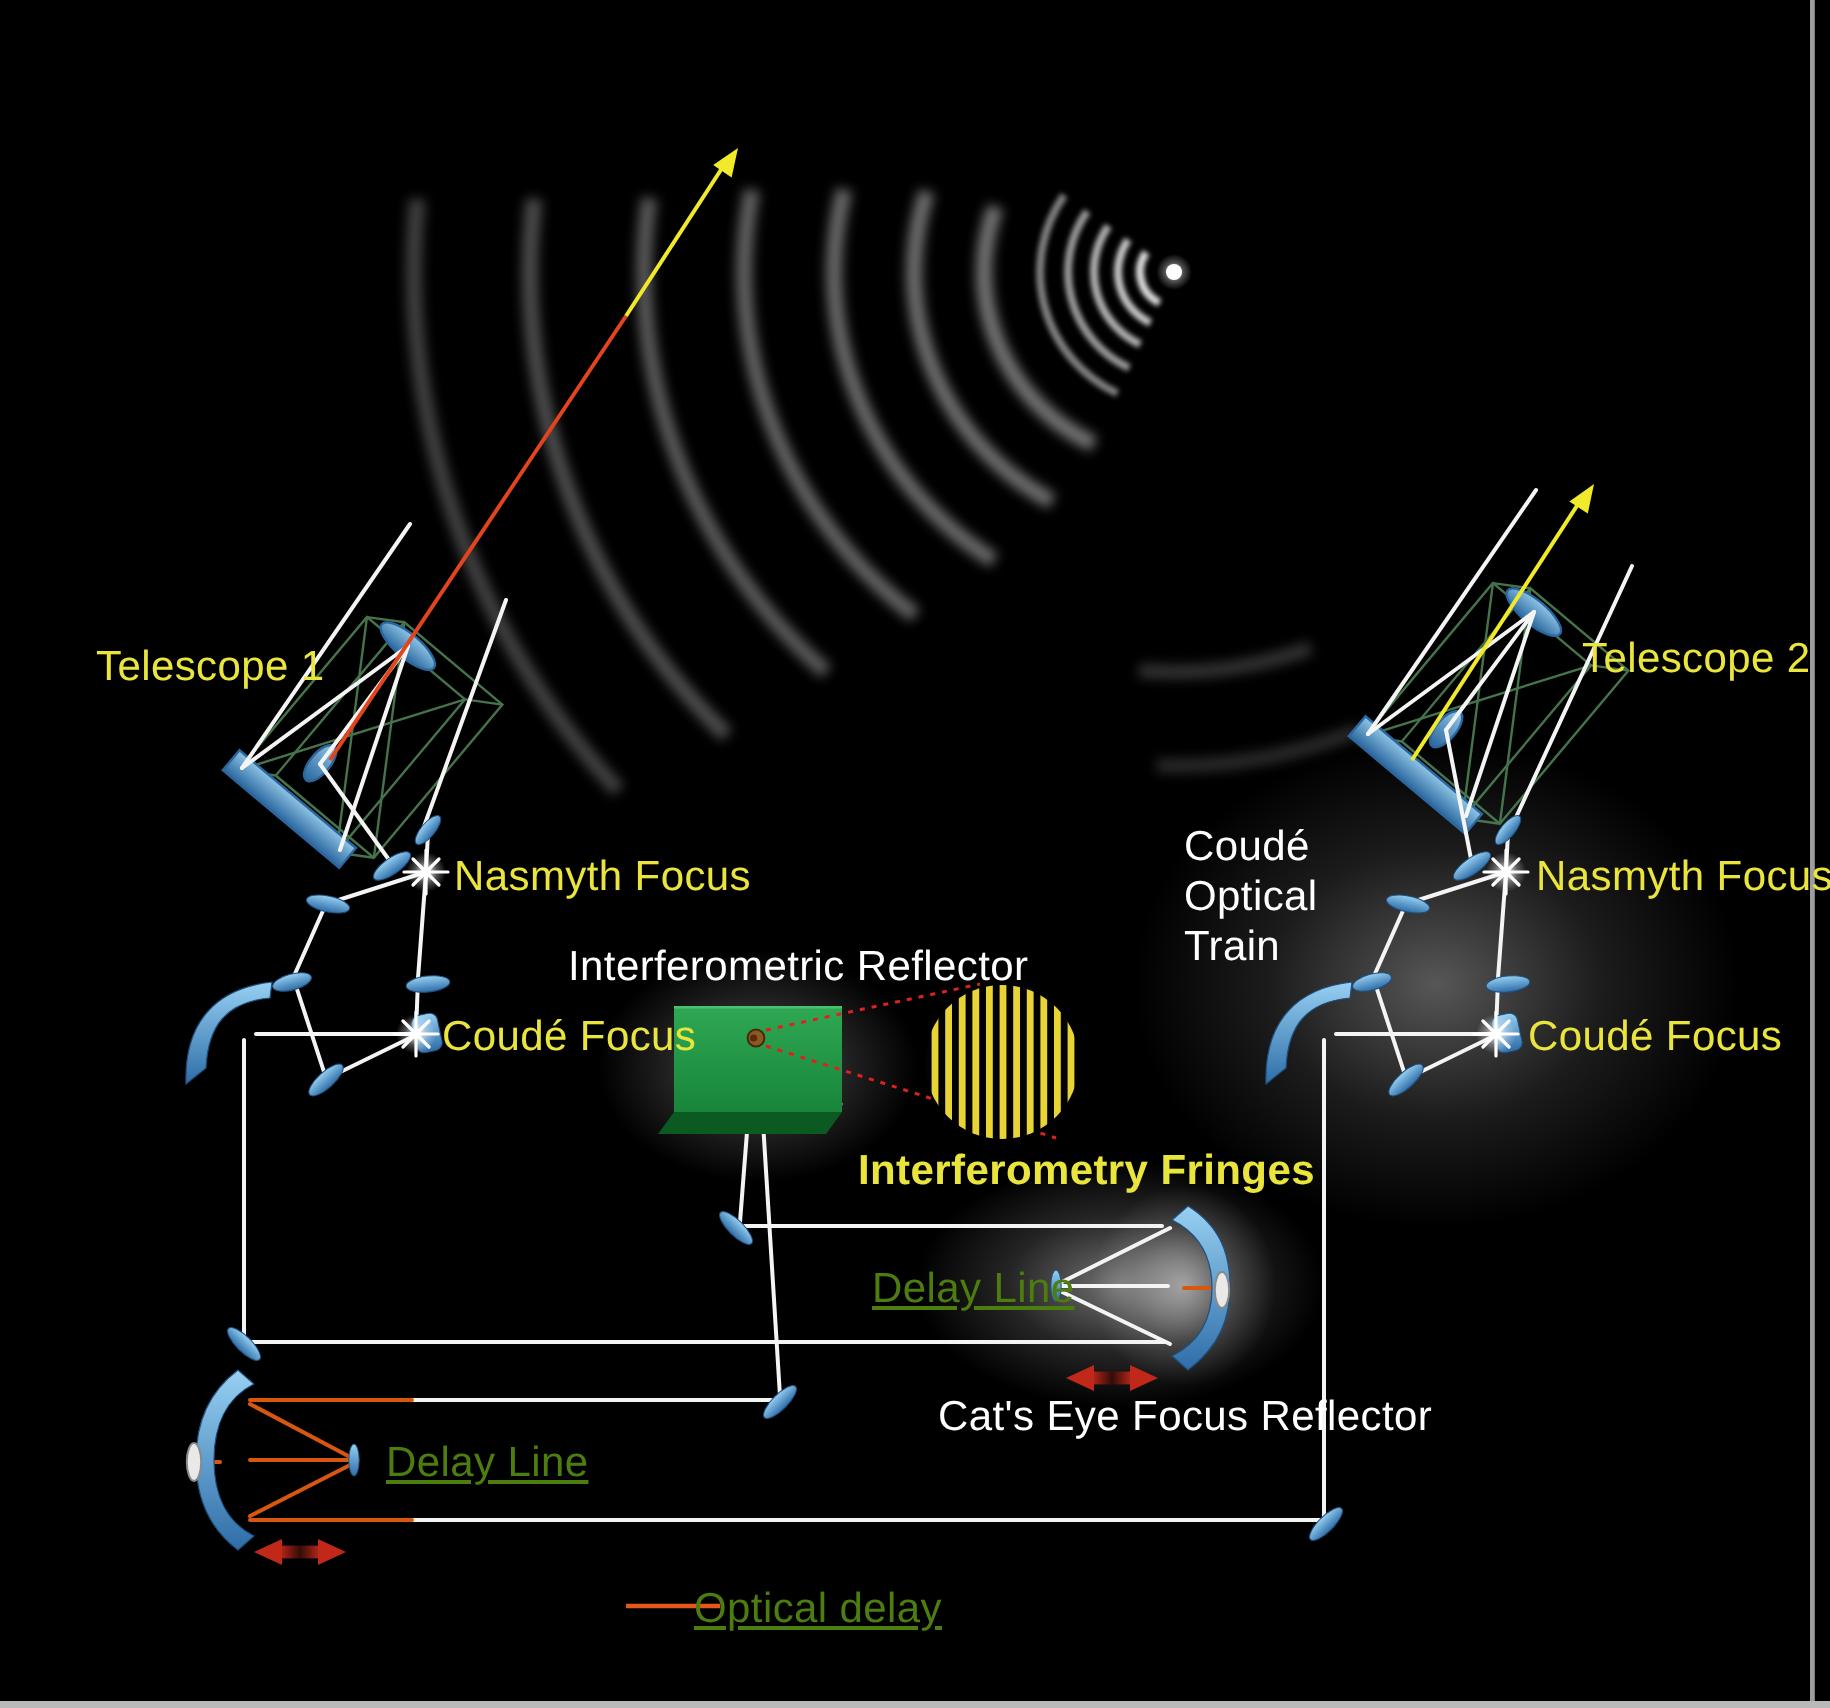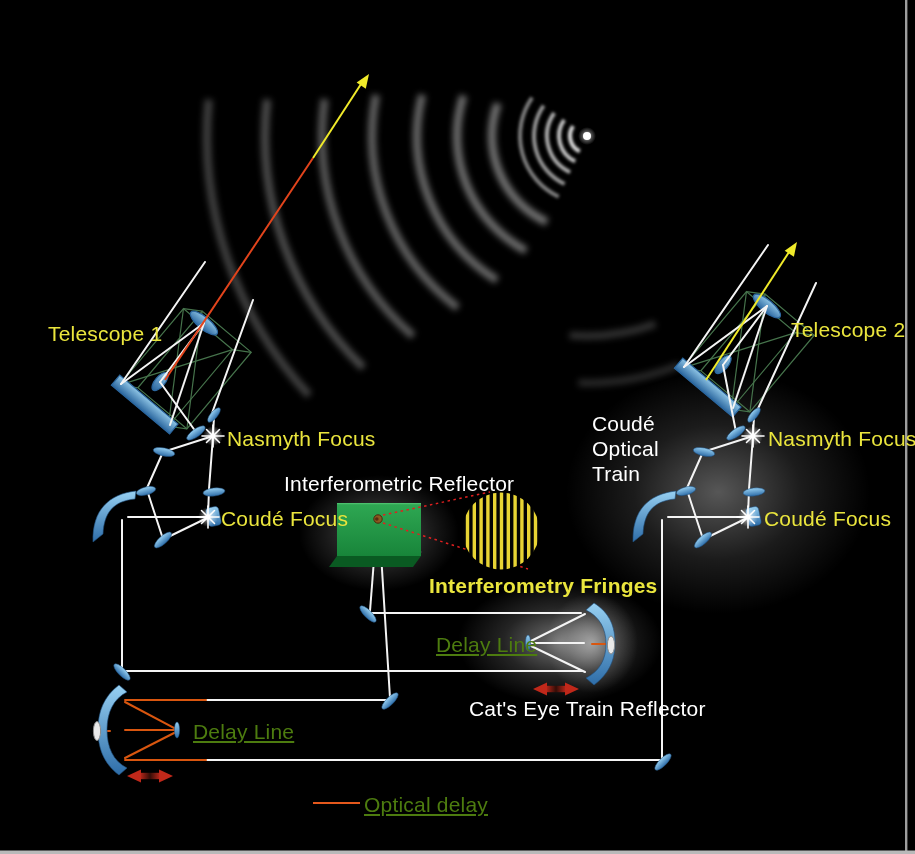--- a/index.html
+++ b/index.html
@@ -248,16 +248,16 @@
 <div class="lbl yellow" style="left:768px;top:427px;">Nasmyth Focus</div>
 <div class="lbl yellow" style="left:221px;top:507px;">Coudé Focus</div>
 <div class="lbl yellow" style="left:764px;top:507px;">Coudé Focus</div>
 <div class="lbl gray" style="left:592px;top:412px;">Coudé</div>
 <div class="lbl gray" style="left:592px;top:437px;">Optical</div>
 <div class="lbl gray" style="left:592px;top:462px;">Train</div>
 <div class="lbl gray" style="left:284px;top:472px;">Interferometric Reflector</div>
 <div class="lbl yellow" style="left:429px;top:574px;font-weight:bold;">Interferometry Fringes</div>
 <div class="lbl orange" style="left:436px;top:633px;">Delay Line</div>
 <div class="lbl orange" style="left:193px;top:720px;">Delay Line</div>
-<div class="lbl gray" style="left:469px;top:697px;">Cat's Eye Train Reflector</div>
-<div class="lbl orange" style="left:364px;top:793px;">Optical delay</div>
+<div class="lbl gray" style="left:469px;top:697px;">Cat's Eye Focus Reflector</div>
+<div class="lbl orange" style="left:347px;top:793px;">Optical delay</div>
 
 </div>
 
 </body></html>

